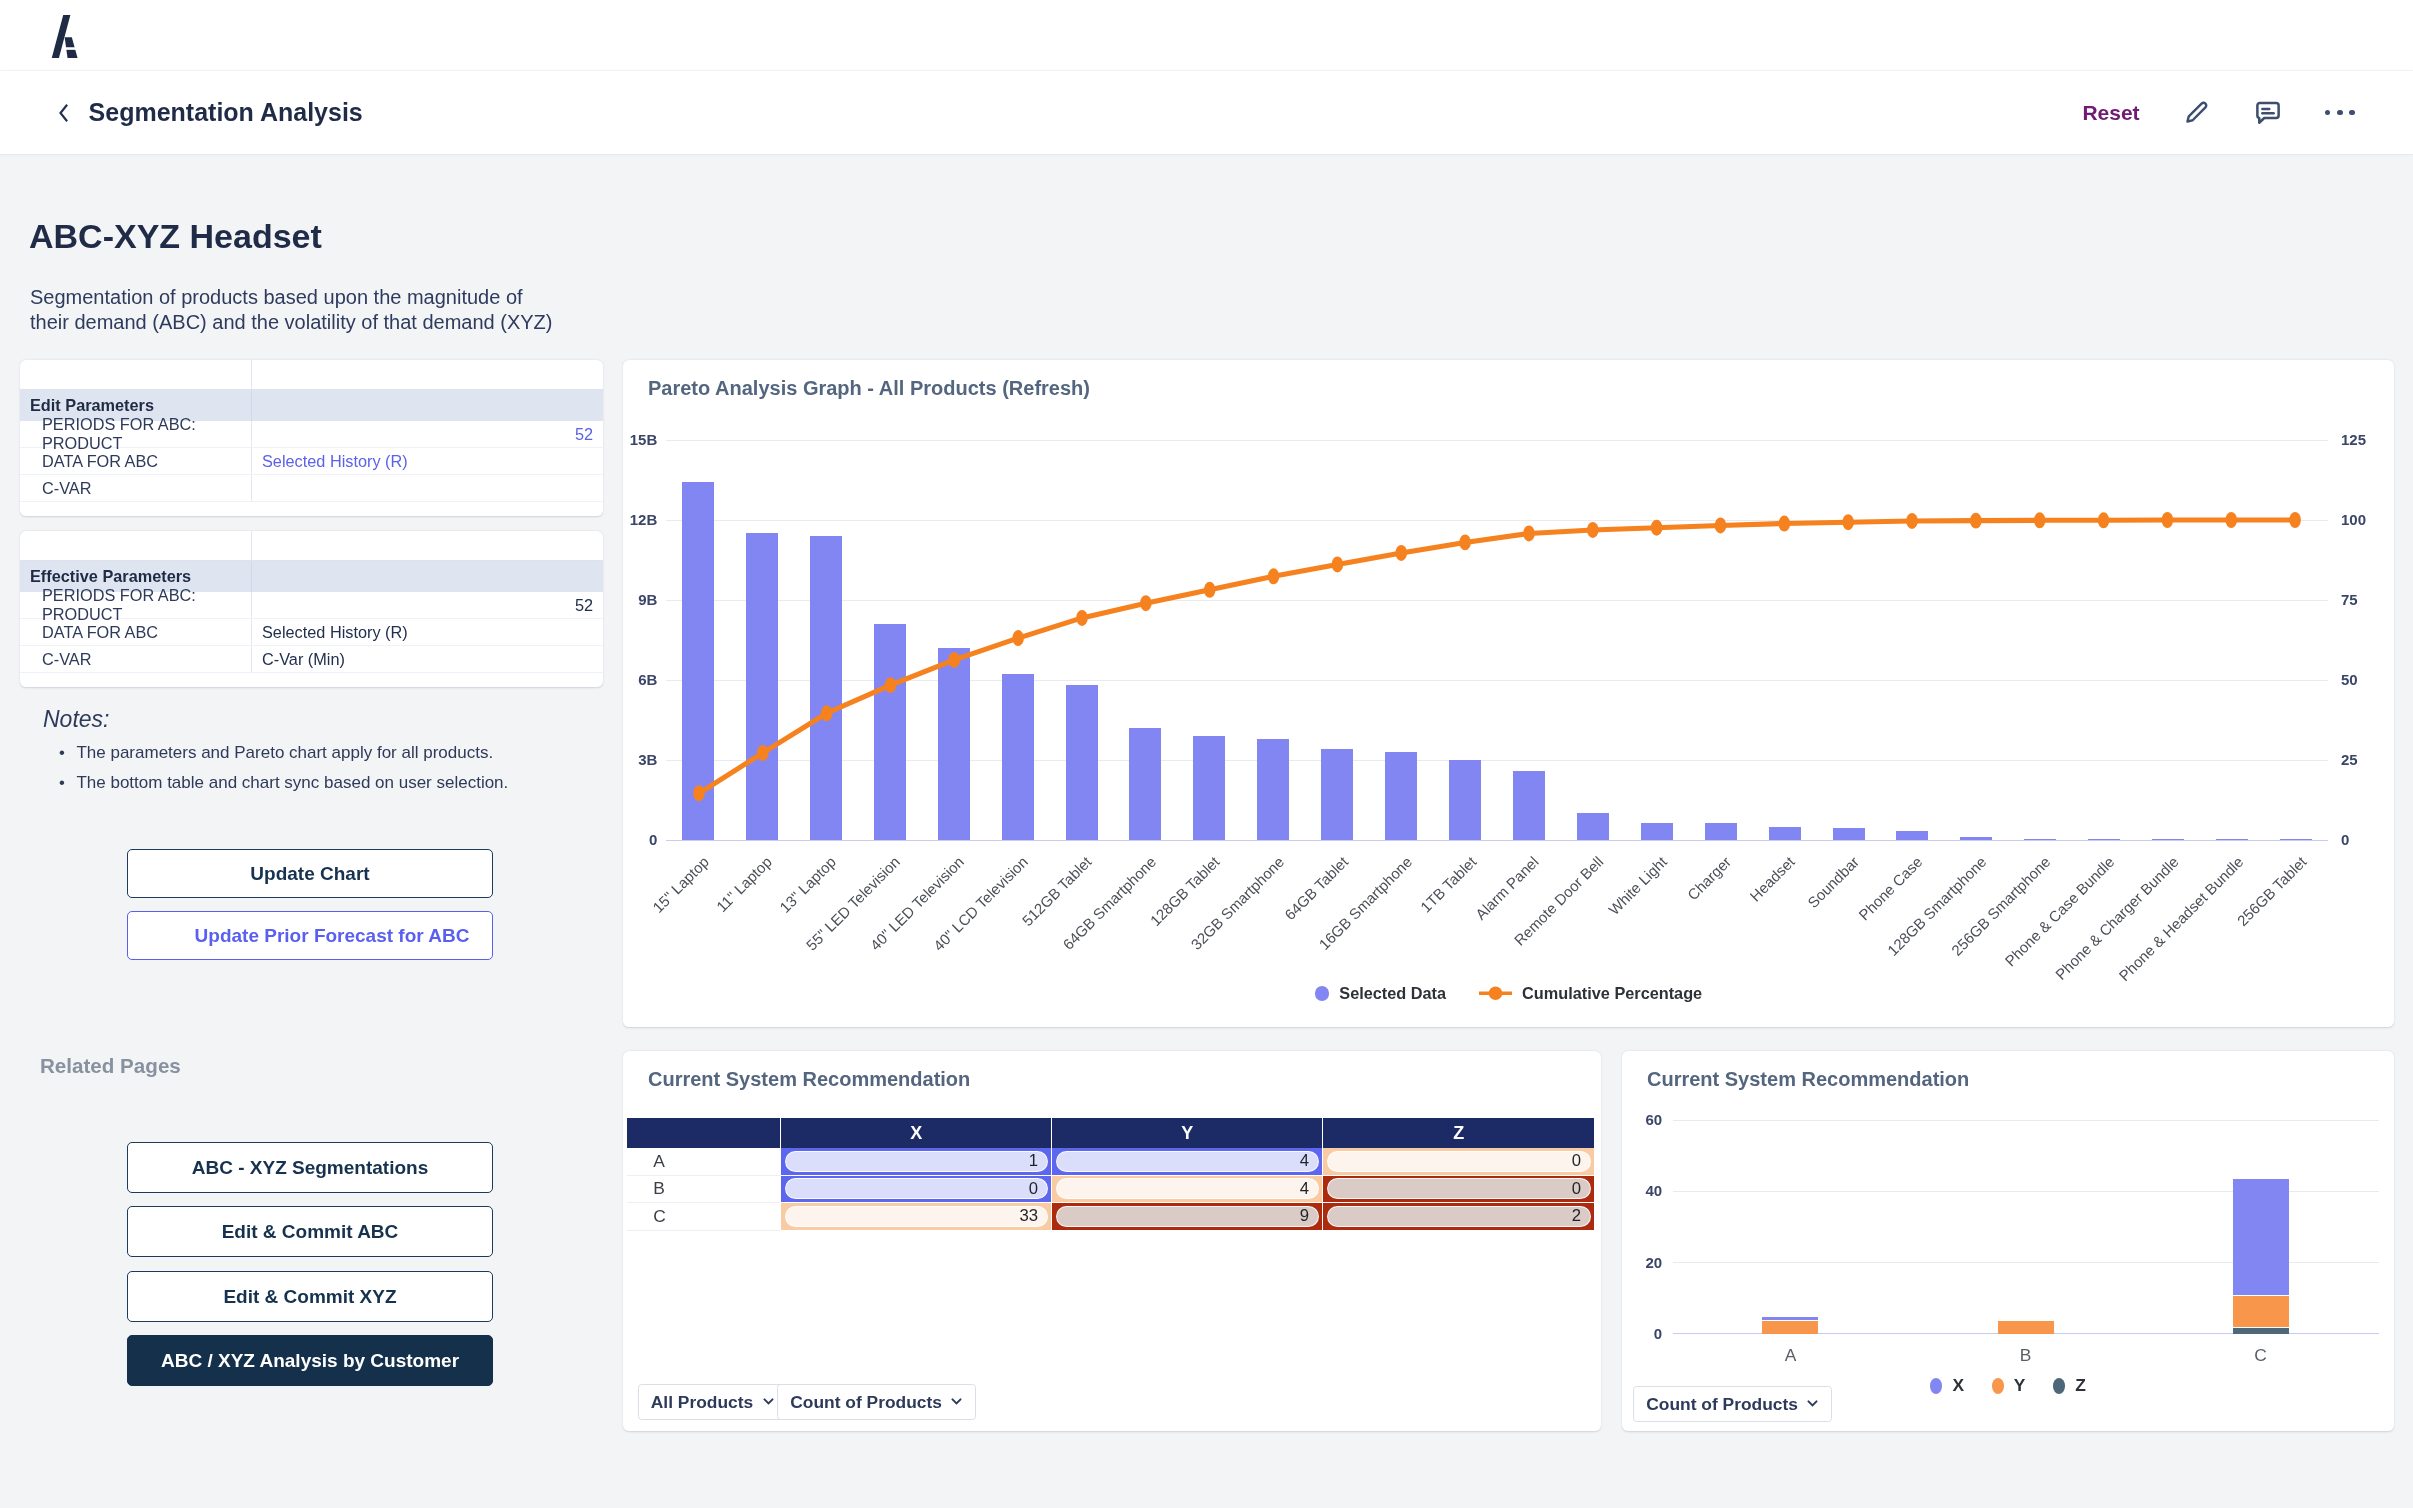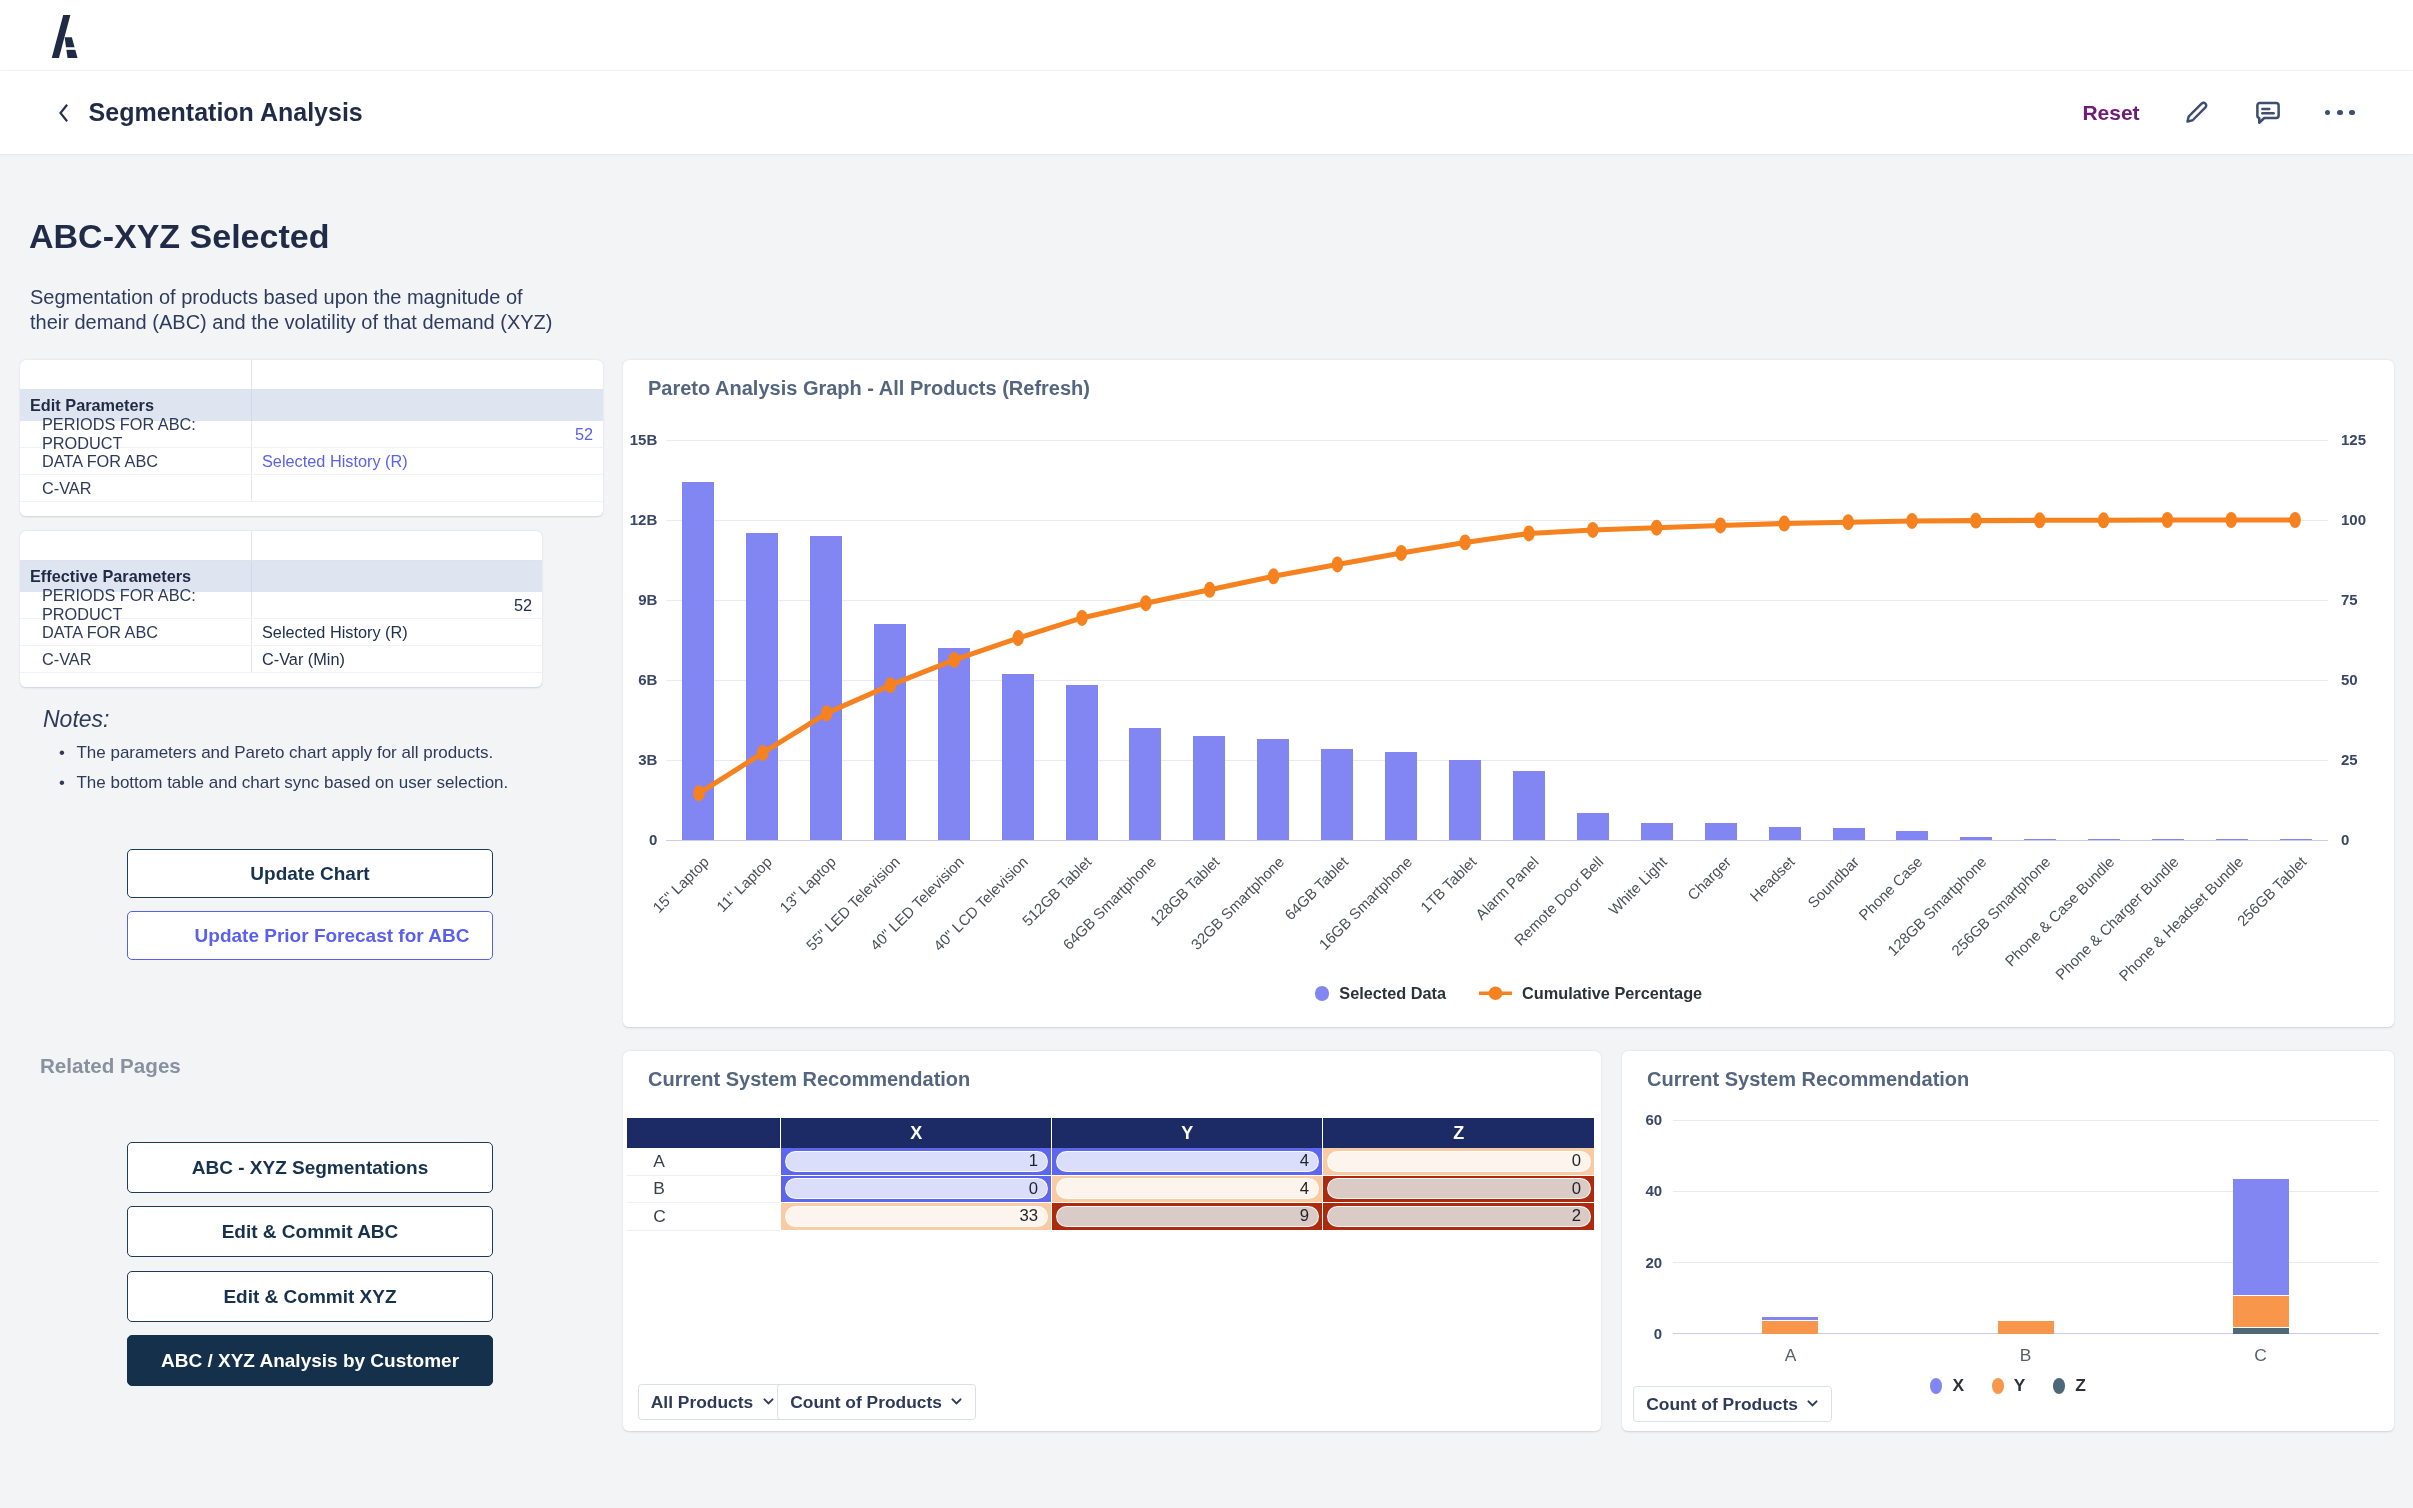--- a/index.html
+++ b/index.html
@@ -123,21 +123,21 @@
       </svg>
     </div>
     <div class="dots">
         <span></span>
         <span></span>
         <span></span>
       </div>
   </div>
 </div>
 
-<div class="page-title">ABC-XYZ Selected</div>
+<div class="page-title">ABC-XYZ Headset</div>
 <div class="page-subtitle">
   <div>Segmentation of products based upon the magnitude of</div>
   <div>their demand (ABC) and the volatility of that demand (XYZ)</div>
 </div>
 
 <div class="card param-card" id="card-edit" style="left:20px;top:360px;width:583px;height:156px;">
     <div class="pt-row pt-head">
       <div class="pt-col1"></div>
       <div class="pt-col2"></div>
     </div>
@@ -157,21 +157,21 @@
         <div class="pt-val link">Selected History (R)</div>
       </div>
     </div>
     <div class="pt-row pt-data">
       <div class="pt-col1">C-VAR</div>
       <div class="pt-col2">
         <div class="pt-val"></div>
       </div>
     </div>
   </div>
-<div class="card param-card" id="card-eff" style="left:20px;top:531px;width:522px;height:156px;">
+<div class="card param-card" id="card-eff" style="left:20px;top:531px;width:583px;height:156px;">
     <div class="pt-row pt-head">
       <div class="pt-col1"></div>
       <div class="pt-col2"></div>
     </div>
     <div class="pt-row pt-section">
       <div class="pt-col1">Effective Parameters</div>
       <div class="pt-col2"></div>
     </div>
     <div class="pt-row pt-data">
       <div class="pt-col1">PERIODS FOR ABC: PRODUCT</div>

